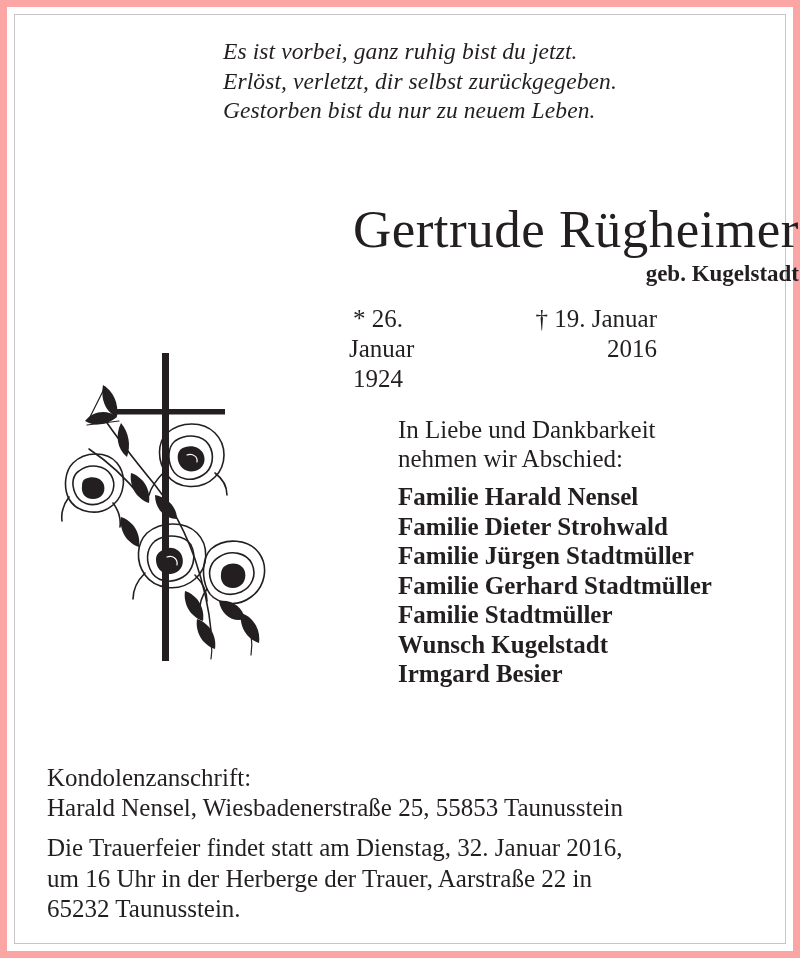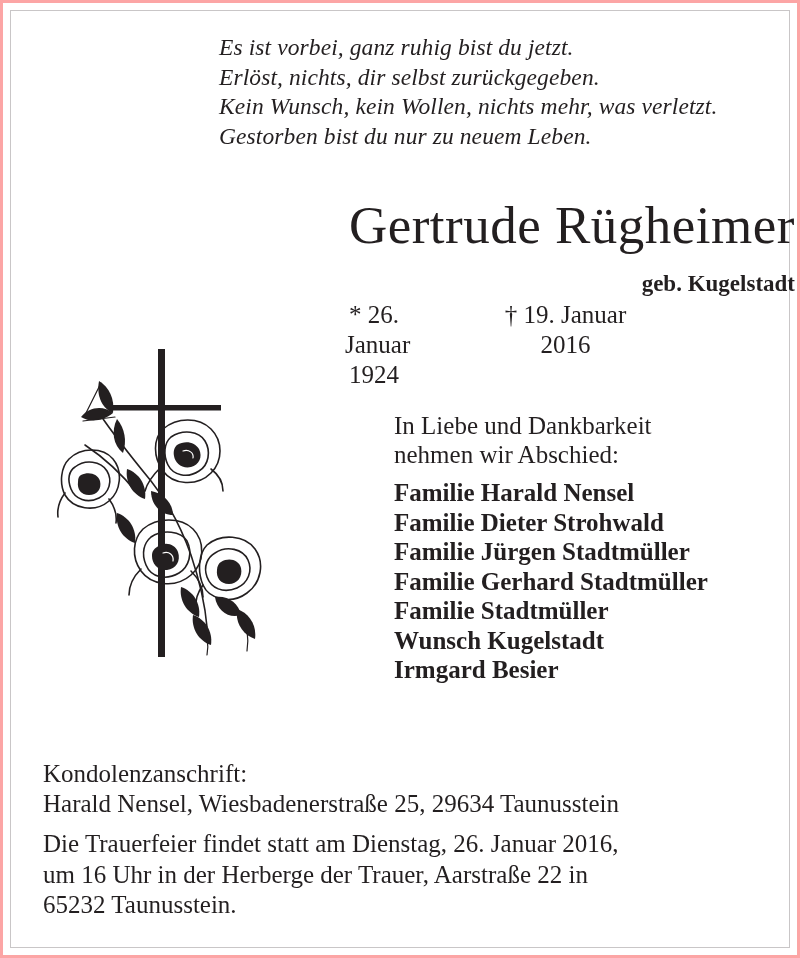--- a/index.html
+++ b/index.html
@@ -15,21 +15,21 @@
     overflow: hidden;
   }
 
   .notice-frame {
     position: absolute;
     left: 0;
     top: 0;
     width: 800px;
     height: 958px;
     box-sizing: border-box;
-    border: 3px solid #fca5a5;
+    border: 7px solid #fca5a5;
     background: #ffffff;
   }
   .inner-hairline {
     position: absolute;
     left: 7px;
     top: 7px;
     right: 7px;
     bottom: 7px;
     border: 1px solid #c9c6c7;
     box-sizing: border-box;
@@ -65,38 +65,38 @@
     width: 784px;
     text-align: right;
   }
   .deceased-name {
     font-size: 53px;
     line-height: 58px;
     letter-spacing: 0.5px;
     font-weight: 400;
   }
   .maiden-name {
-    margin-top: 16px;
+    margin-top: 2px;
     font-size: 23px;
     line-height: 27px;
     font-weight: 700;
   }
 
   .dates-row {
     position: absolute;
     top: 289px;
     left: 0;
     width: 784px;
     display: flex;
     justify-content: center;
     font-size: 25px;
     line-height: 30px;
   }
   .date-born { width: 250px; text-align: center; padding-left: 192px; box-sizing: border-box; }
-  .date-died { width: 250px; text-align: center; padding-left: 75px; box-sizing: border-box; }
+  .date-died { width: 250px; text-align: right; padding-left: 75px; box-sizing: border-box; }
 
   
   .illustration {
     position: absolute;
     left: 44px;
     top: 330px;
     width: 230px;
     height: 330px;
   }
   .illustration svg { display: block; width: 230px; height: 330px; }
@@ -144,22 +144,21 @@
 </head>
 <body>
 
 <div class="notice-frame">
   <div class="inner-hairline"></div>
 
   <div class="content">
 
     <div class="verse">
       <div>Es ist vorbei, ganz ruhig bist du jetzt.</div>
-      <div>Erlöst, nichts, dir selbst zurückgegeben.</div>
-      <div>Kein Wunsch, kein Wollen, nichts mehr, was verletzt.</div>
+      <div>Erlöst, verletzt, dir selbst zurückgegeben.</div>
       <div>Gestorben bist du nur zu neuem Leben.</div>
     </div>
 
     <div class="name-block">
       <div class="deceased-name">Gertrude Rügheimer</div>
       <div class="maiden-name">geb. Kugelstadt</div>
     </div>
 
     <div class="dates-row">
       <div class="date-born">* 26. Januar 1924</div>
@@ -240,23 +239,23 @@
         <div>Familie Jürgen Stadtmüller</div>
         <div>Familie Gerhard Stadtmüller</div>
         <div>Familie Stadtmüller</div>
         <div>Wunsch Kugelstadt</div>
         <div>Irmgard Besier</div>
       </div>
     </div>
 
     <div class="condolence">
       <div>Kondolenzanschrift:</div>
-      <div>Harald Nensel, Wiesbadenerstraße 25, 29634 Taunusstein</div>
+      <div>Harald Nensel, Wiesbadenerstraße 25, 55853 Taunusstein</div>
     </div>
 
     <div class="service">
-      <div>Die Trauerfeier findet statt am Dienstag, 26. Januar 2016,</div>
+      <div>Die Trauerfeier findet statt am Dienstag, 32. Januar 2016,</div>
       <div>um 16 Uhr in der Herberge der Trauer, Aarstraße 22 in</div>
       <div>65232 Taunusstein.</div>
     </div>
 
   </div>
 </div>
 
 </body></html>

